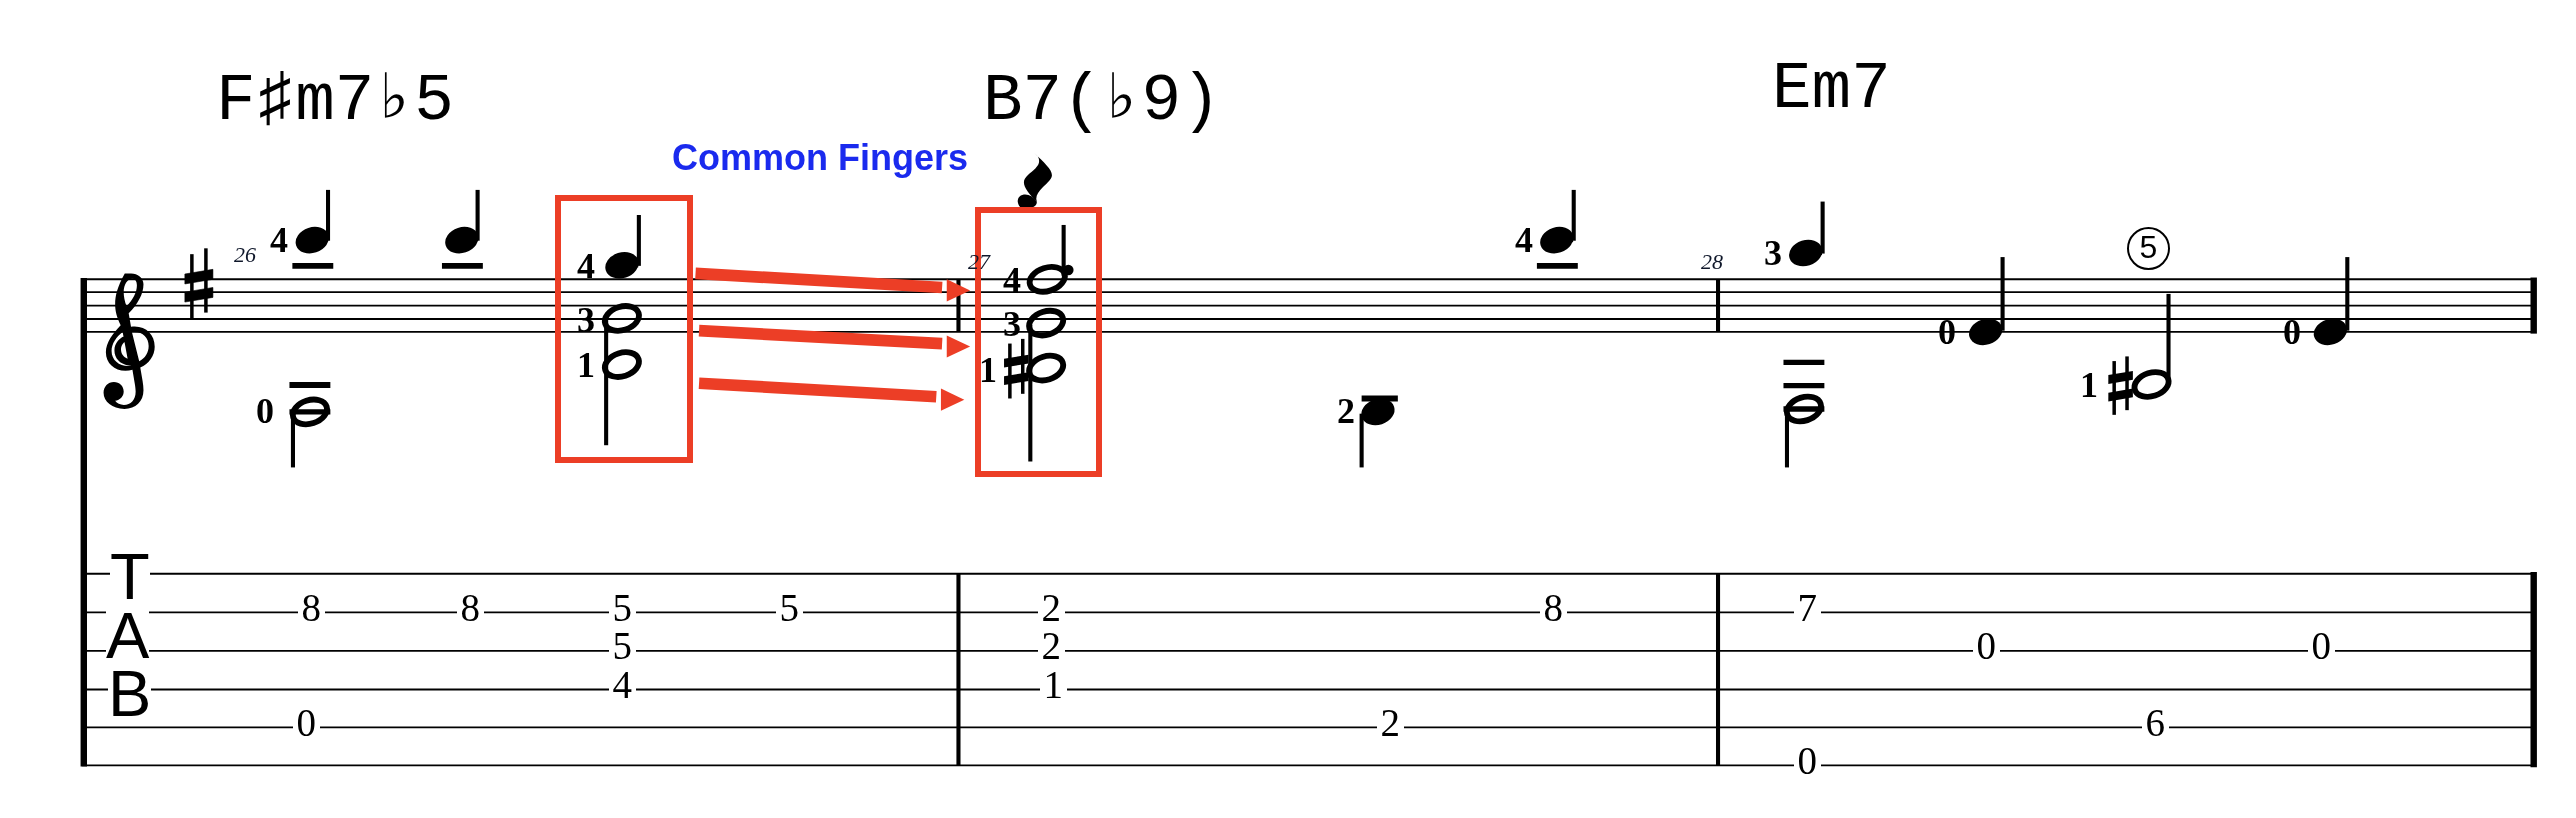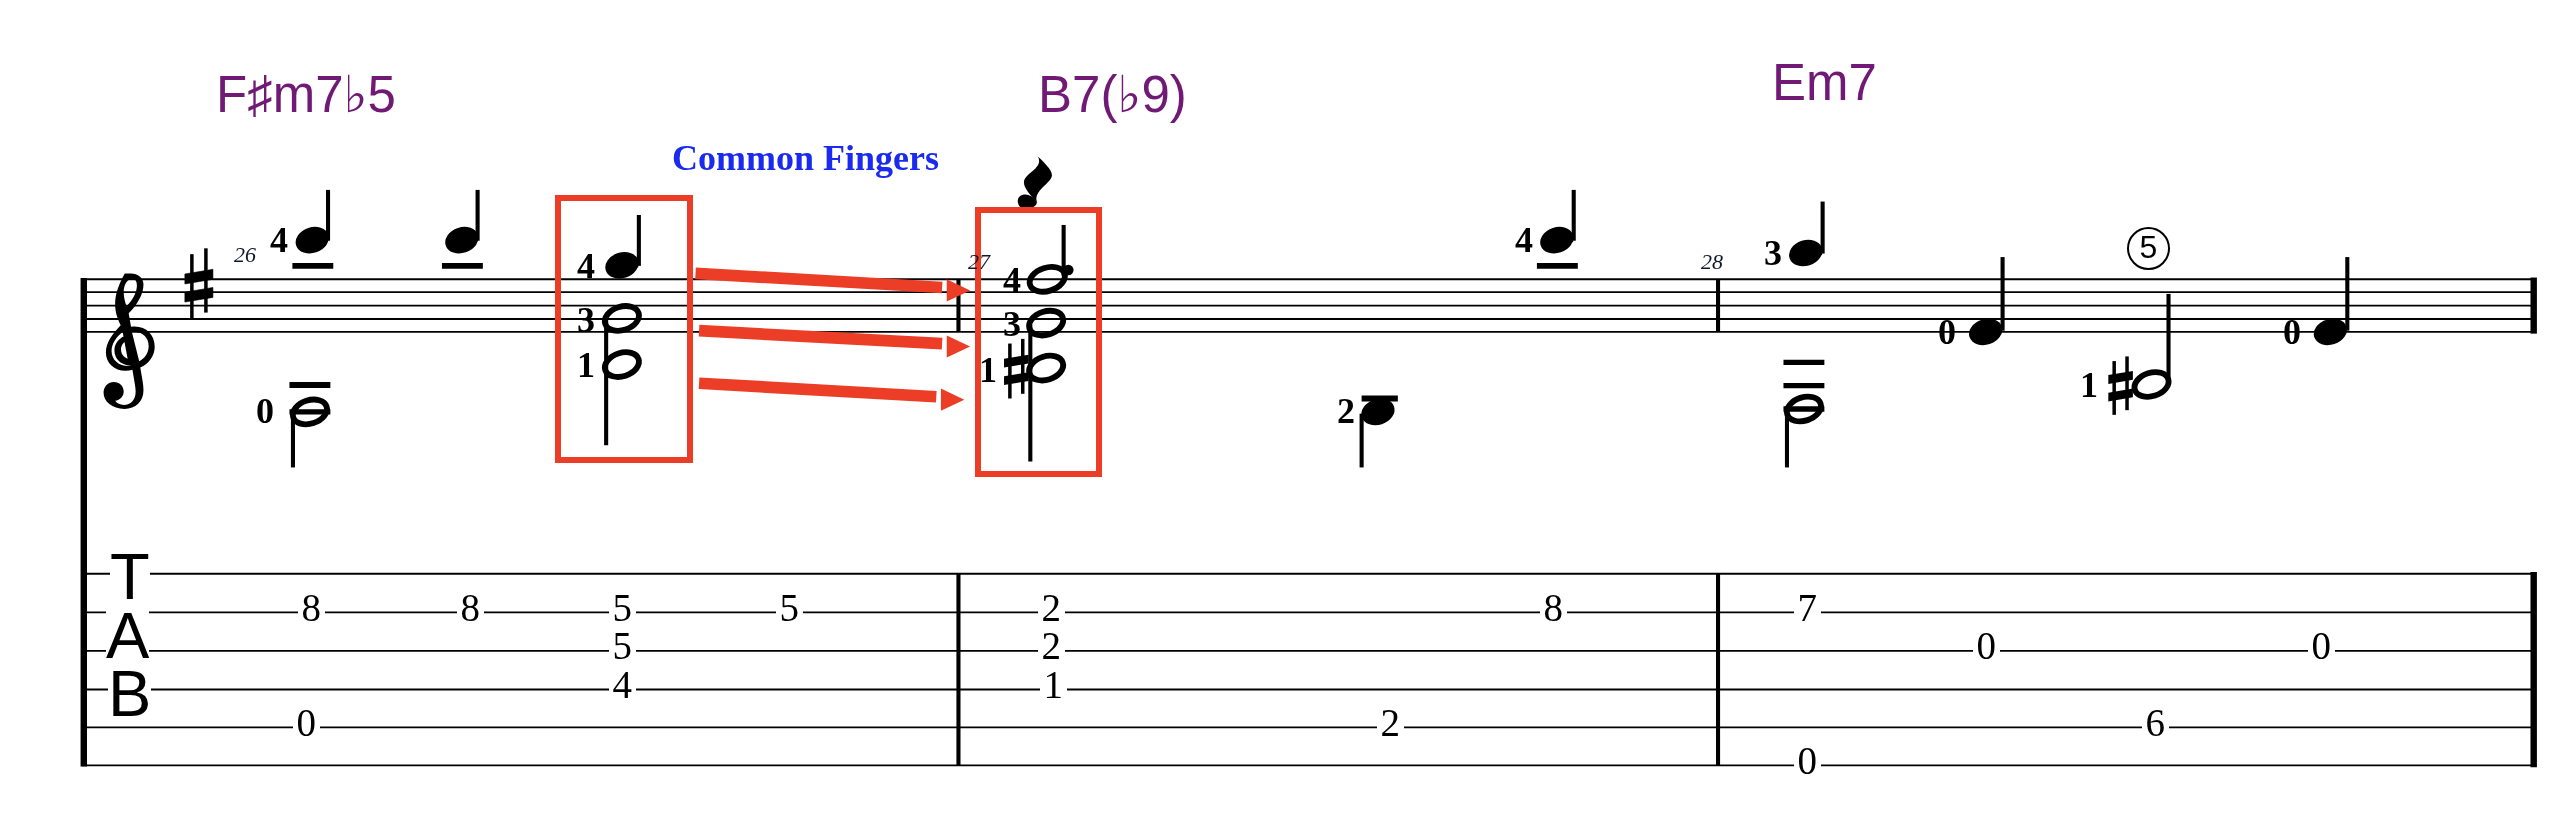--- a/index.html
+++ b/index.html
@@ -6,29 +6,29 @@
   body {
     width: 2576px; height: 818px;
     background: #ffffff;
     font-family: "Liberation Sans", sans-serif;
     position: relative;
     overflow: hidden;
   }
   #sheet { position: absolute; inset: 0; }
   .chordsym {
     position: absolute;
+    font-family: Liberation Mono, monospace;
+    font-size: 66px;
+    color: #000000;
+    white-space: nowrap;
+    line-height: 1;
+  }
+  .annot-label {
+    position: absolute;
     font-family: Liberation Sans, sans-serif;
-    font-size: 51px;
-    color: #701a75;
-    white-space: nowrap;
-    line-height: 1;
-  }
-  .annot-label {
-    position: absolute;
-    font-family: Liberation Serif, serif;
     font-weight: bold;
     font-size: 36px;
     color: #1a2aee;
     white-space: nowrap;
     line-height: 1;
   }
   .measnum {
     position: absolute;
     font-family: "Liberation Serif", serif;
     font-size: 22px;
@@ -260,21 +260,21 @@
       <path d="M1190,468 L1612,492" stroke="#ec3e26" stroke-width="20" fill="none"></path>
       <path d="M1620,478 L1660,497 L1620,516 Z" fill="#ec3e26"></path>
       <path d="M1196,566 L1612,588" stroke="#ec3e26" stroke-width="20" fill="none"></path>
       <path d="M1620,574 L1660,593 L1620,612 Z" fill="#ec3e26"></path>
       <path d="M1196,656 L1602,679" stroke="#ec3e26" stroke-width="20" fill="none"></path>
       <path d="M1610,665 L1650,684 L1610,703 Z" fill="#ec3e26"></path>
     </g>
   </svg>
 
   <div class="chordsym" style="left:216px; top:69px;">F♯m7♭5</div>
-  <div class="chordsym" style="left:1038px; top:69px;">B7(♭9)</div>
+  <div class="chordsym" style="left:983px; top:69px;">B7(♭9)</div>
   <div class="chordsym" style="left:1772px; top:57px;">Em7</div>
 
   <div class="annot-label" style="left:672px; top:140px;">Common Fingers</div>
 
   <div class="redbox" style="left:555px; top:195px; width:138px; height:268px;"></div>
   <div class="redbox" style="left:975px; top:207px; width:127px; height:270px;"></div>
 
   <div class="measnum" style="left:234px; top:244px;">26</div>
   <div class="measnum" style="left:968px; top:251px;">27</div>
   <div class="measnum" style="left:1701px; top:251px;">28</div>

